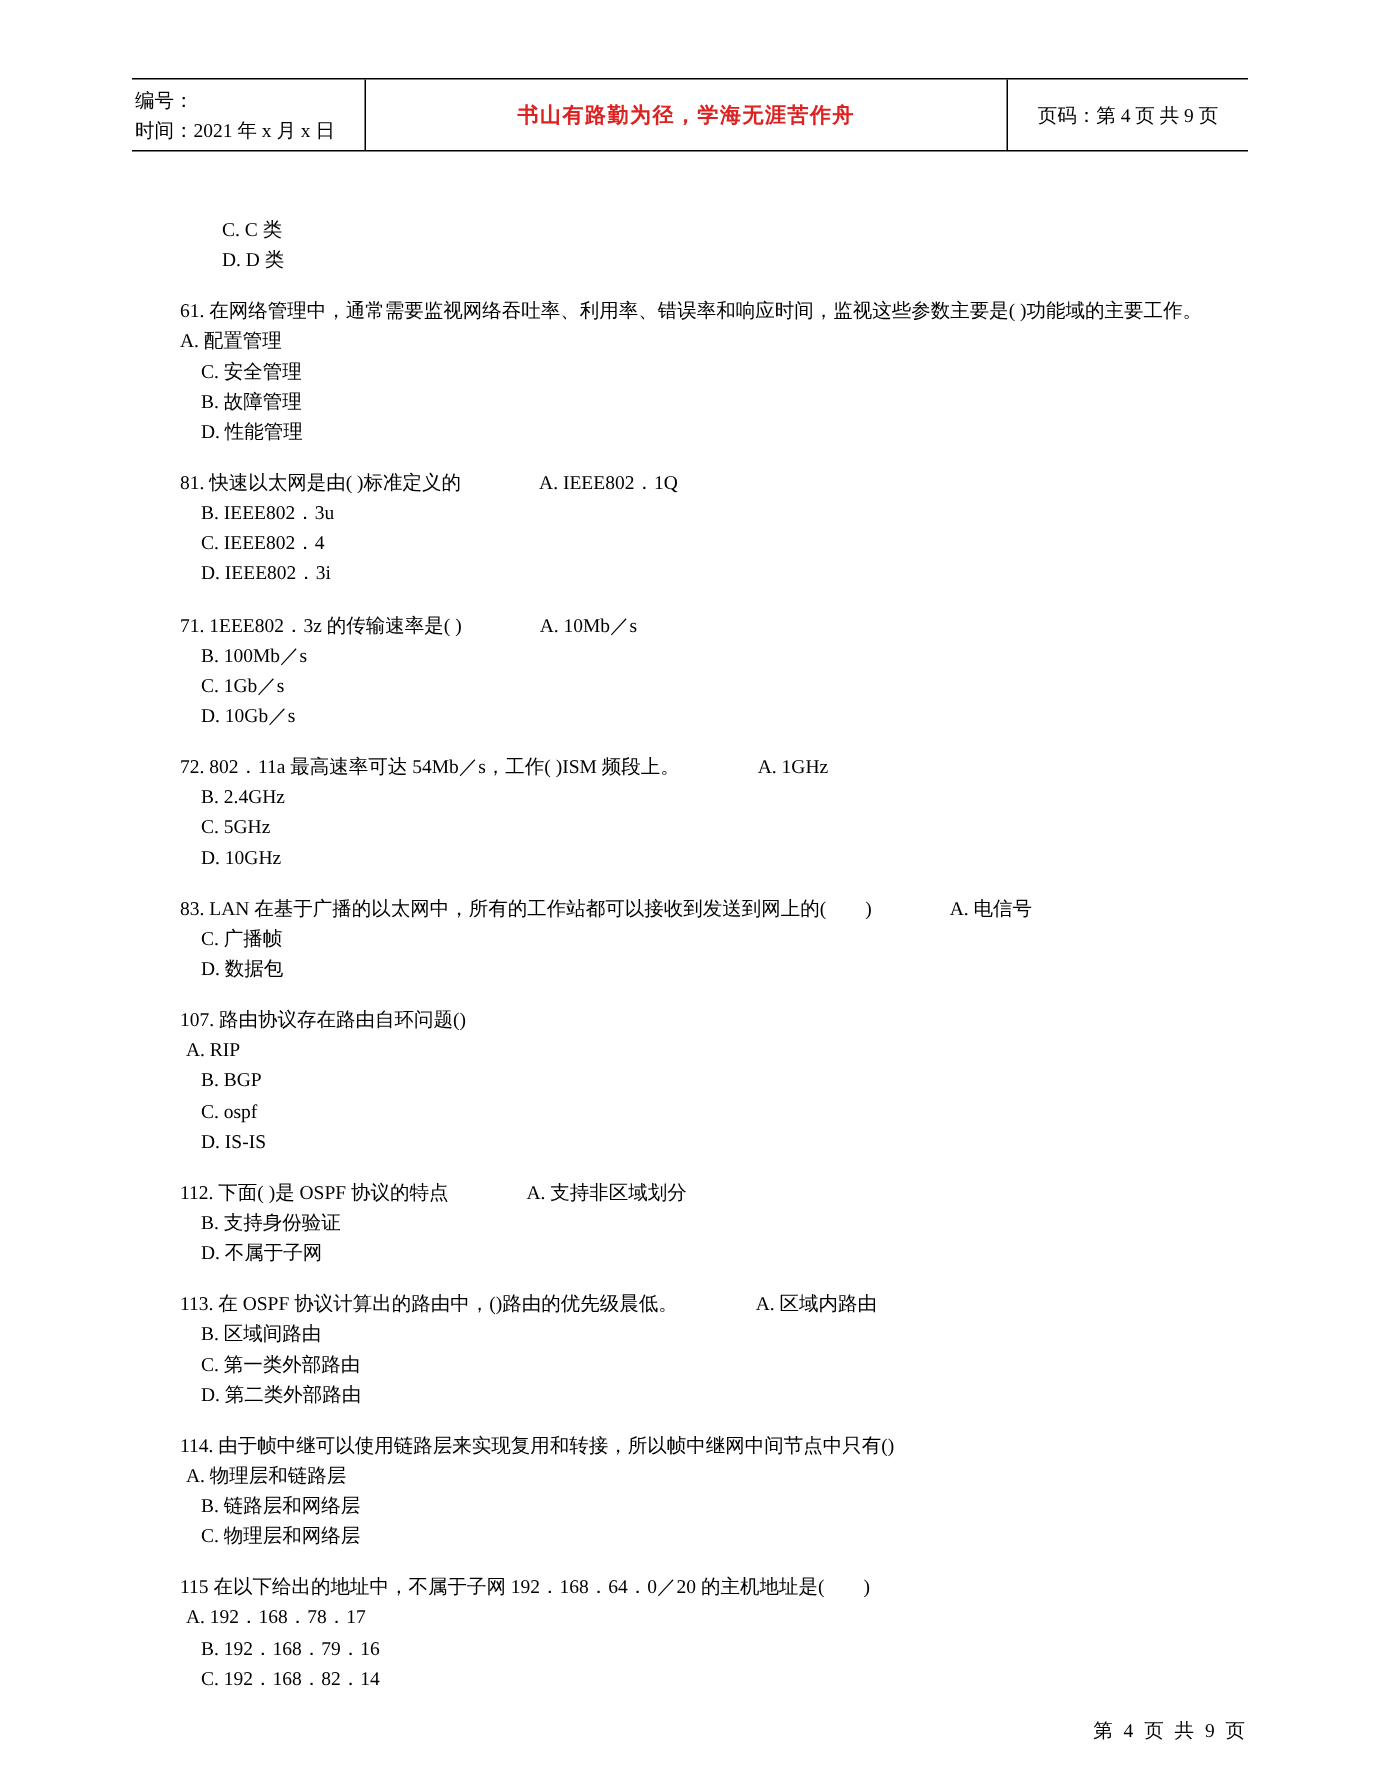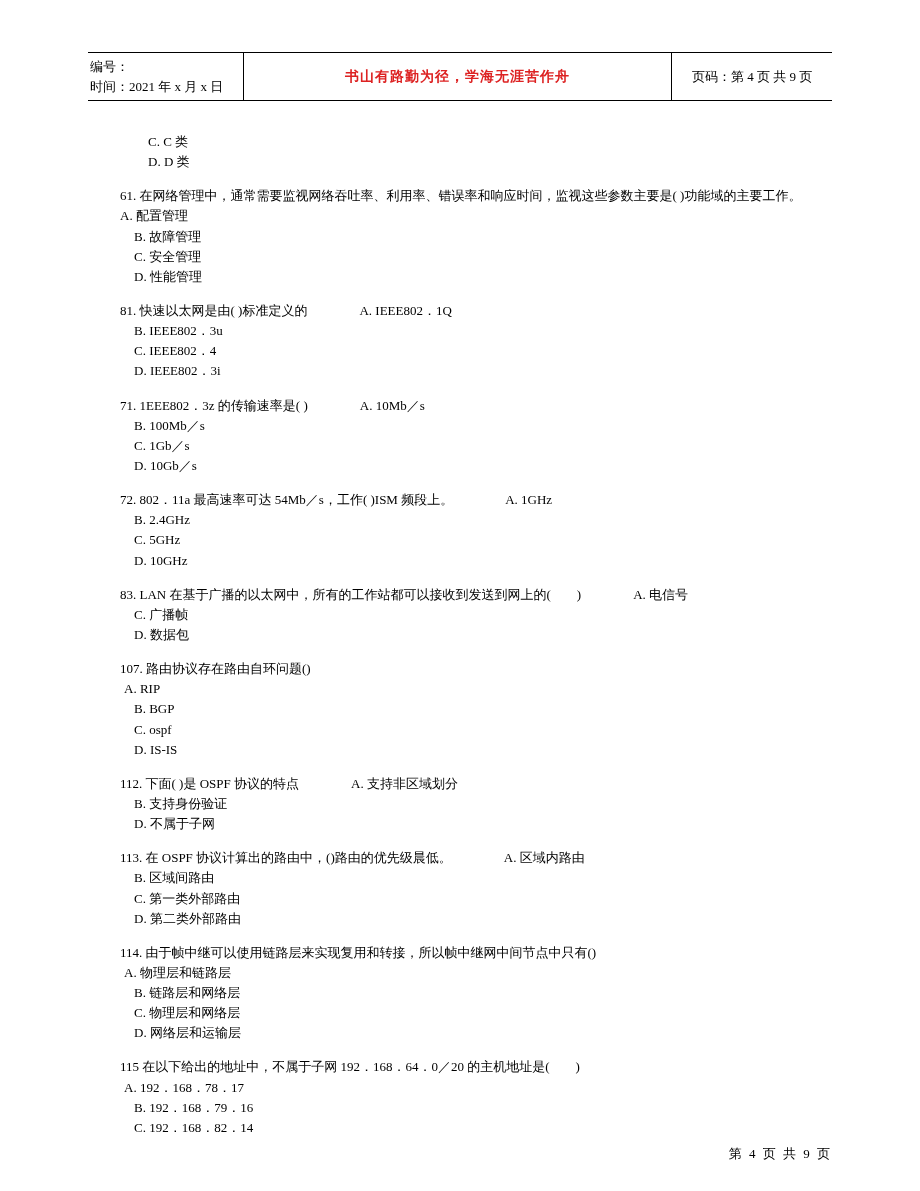--- a/index.html
+++ b/index.html
@@ -11,21 +11,21 @@
       width: 920px;
       height: 1191px;
       position: relative;
       padding: 52px 88px 30px 88px;
     }
     .header-table {
       width: 100%;
       border-top: 1.5px solid #000;
       border-bottom: 1.5px solid #000;
       display: flex;
-      margin-bottom: 31px;
+      margin-bottom: 42px;
     }
     .header-left {
       flex: 0 0 155px;
       padding: 4px 0 4px 2px;
       font-size: 13px;
       line-height: 1.5;
     }
     .header-center {
       flex: 1;
       border-left: 1.5px solid #000;
@@ -82,22 +82,22 @@
 
 <div class="content">
 
   <div class="q-block">
     <div class="opt-indent" style="padding-left:28px">C. C 类</div>
     <div class="opt-indent" style="padding-left:28px">D. D 类</div>
   </div>
 
   <div class="q-block">
     <div>61. 在网络管理中，通常需要监视网络吞吐率、利用率、错误率和响应时间，监视这些参数主要是( )功能域的主要工作。　　　　A. 配置管理</div>
+    <div class="opt-indent">C. 安全管理</div>
     <div class="opt-indent">B. 故障管理</div>
-    <div class="opt-indent">C. 安全管理</div>
     <div class="opt-indent">D. 性能管理</div>
   </div>
 
   <div class="q-block">
     <div>81.  快速以太网是由( )标准定义的　　　　A. IEEE802．1Q</div>
     <div class="opt-indent">B. IEEE802．3u</div>
     <div class="opt-indent">C. IEEE802．4</div>
     <div class="opt-indent">D. IEEE802．3i</div>
   </div>
 
@@ -140,21 +140,20 @@
     <div class="opt-indent">B. 区域间路由</div>
     <div class="opt-indent">C. 第一类外部路由</div>
     <div class="opt-indent">D. 第二类外部路由</div>
   </div>
 
   <div class="q-block">
     <div>114. 由于帧中继可以使用链路层来实现复用和转接，所以帧中继网中间节点中只有()</div>
     <div class="opt-indent-a">A. 物理层和链路层</div>
     <div class="opt-indent">B. 链路层和网络层</div>
     <div class="opt-indent">C. 物理层和网络层</div>
-    <div class="opt-indent">D. 网络层和运输层</div>
   </div>
 
   <div class="q-block">
     <div>115 在以下给出的地址中，不属于子网 192．168．64．0／20 的主机地址是(　　)</div>
     <div class="opt-indent-a">A. 192．168．78．17</div>
     <div class="opt-indent">B. 192．168．79．16</div>
     <div class="opt-indent">C. 192．168．82．14</div>
   </div>
 
 </div>

